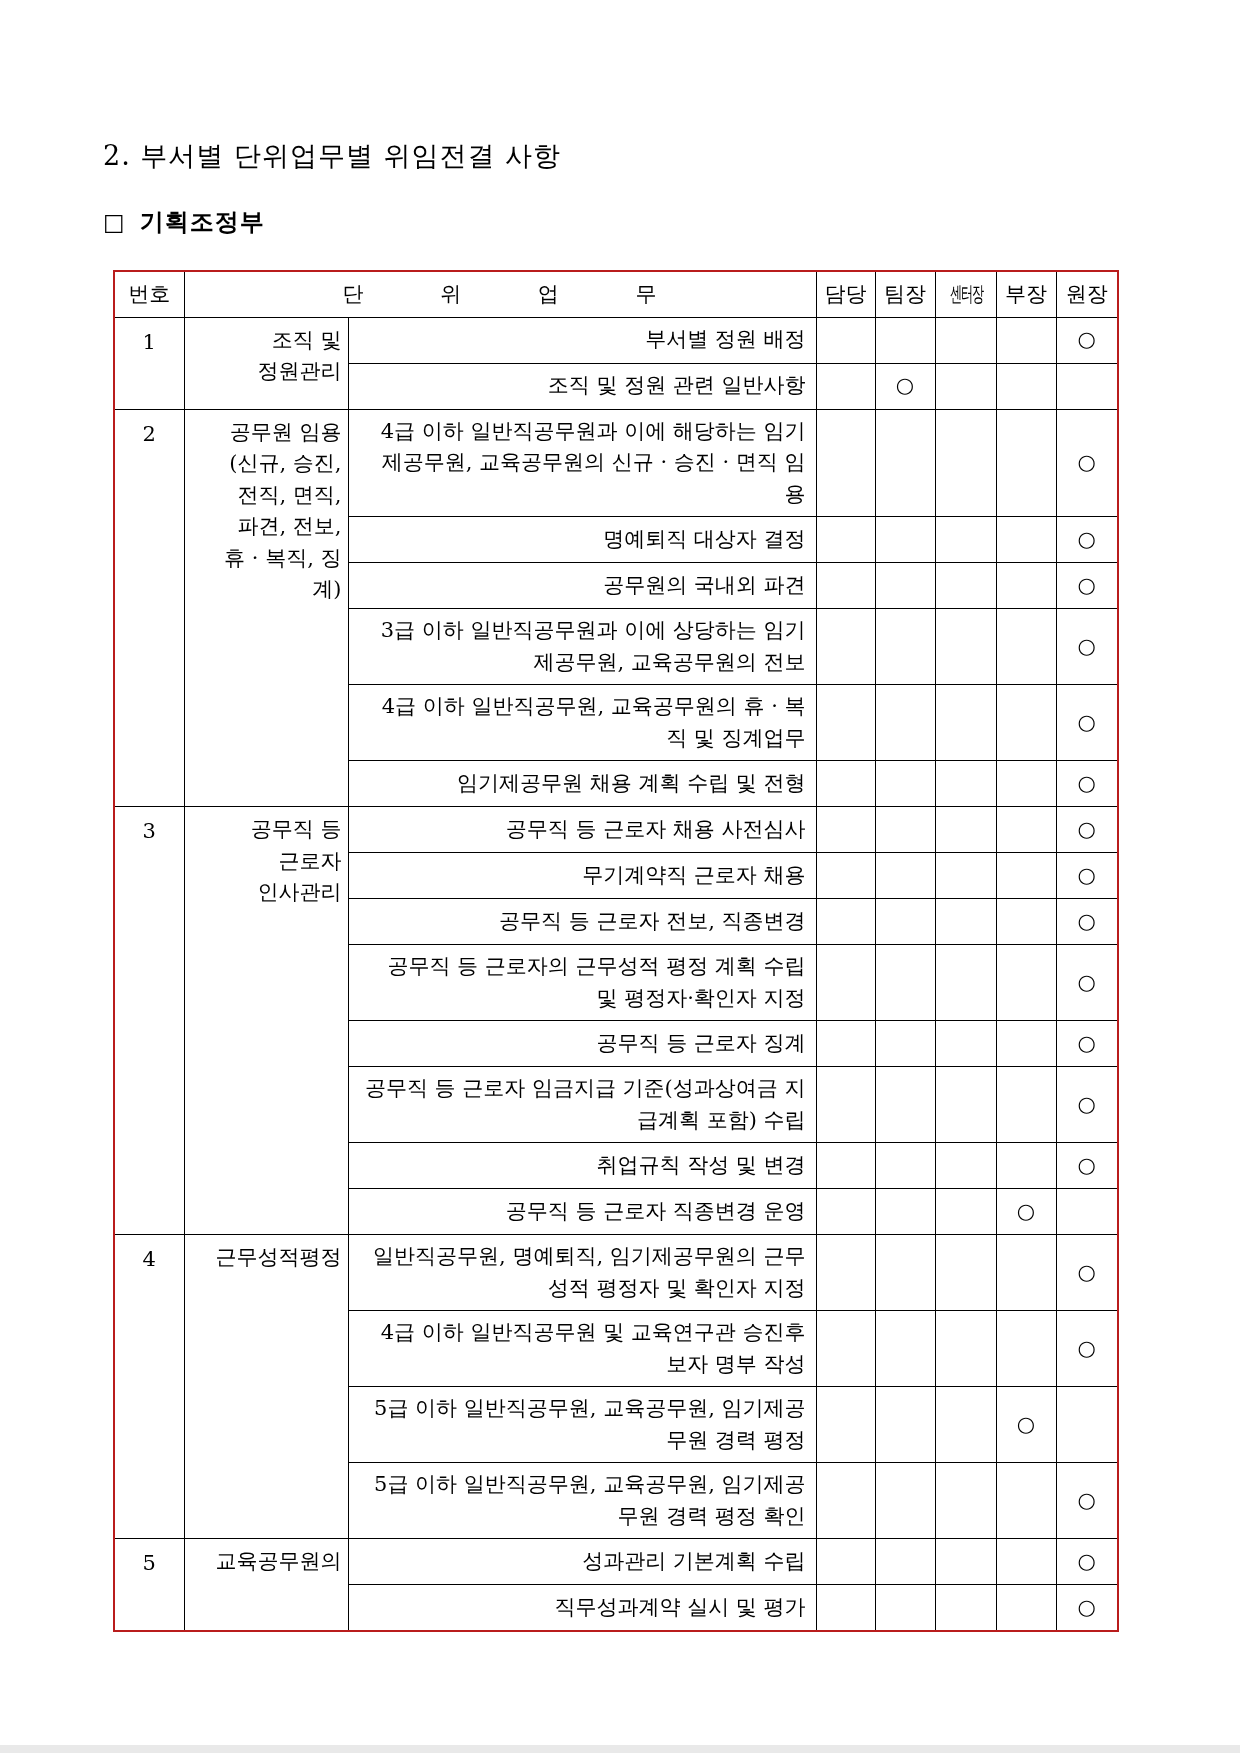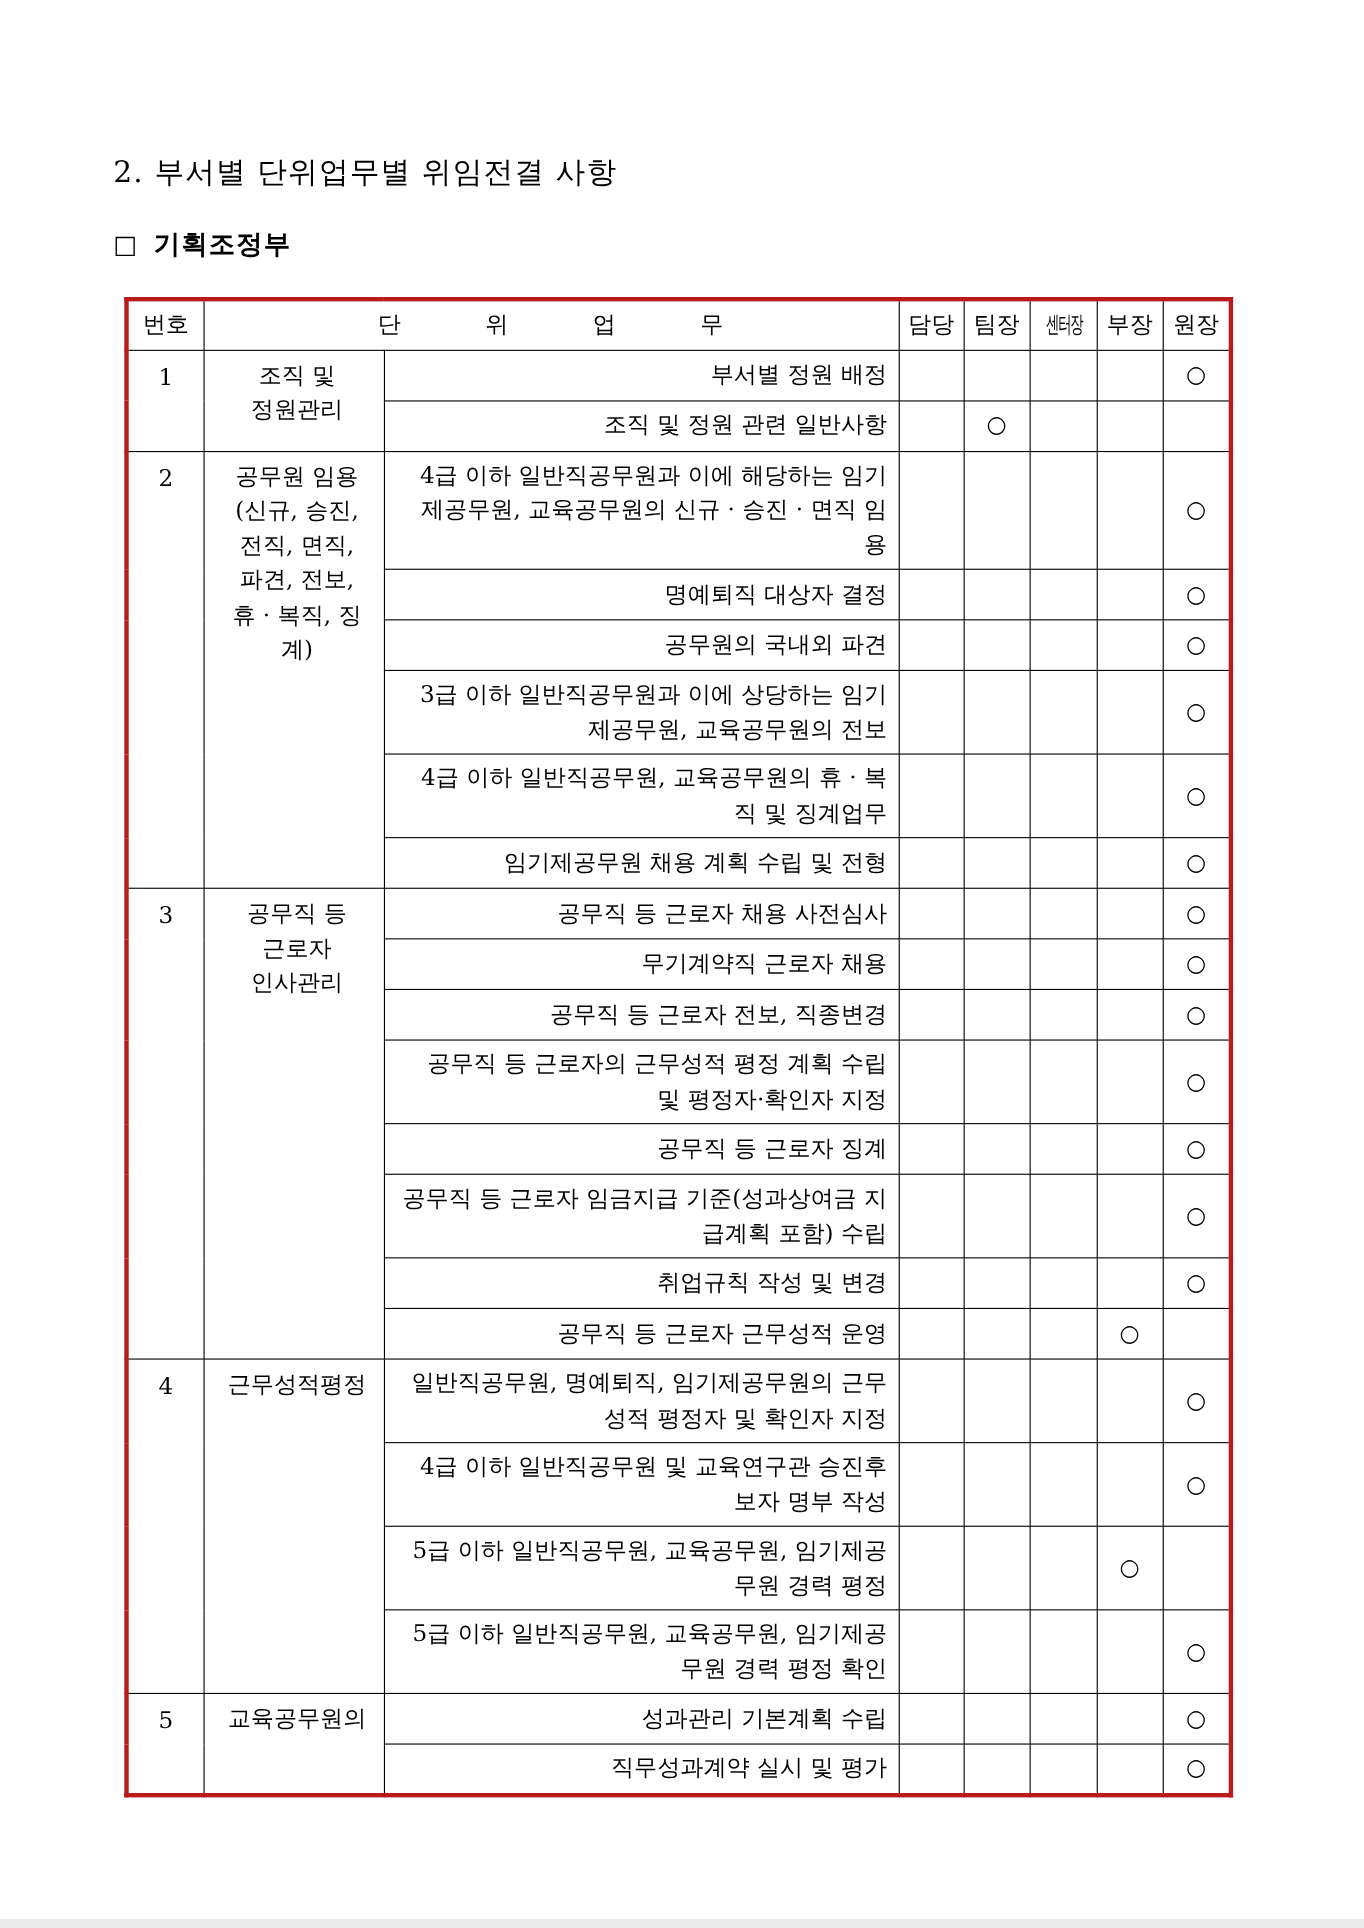--- a/index.html
+++ b/index.html
@@ -19,39 +19,39 @@
   }
   .subtitle {
     position:absolute; left:103px; top:206px;
     font-size:24px; font-weight:700; letter-spacing:1px;
     white-space:nowrap;
   }
   .subtitle .marker { margin-right:14px; font-size:23px; }
   .table-wrap { position:absolute; left:113px; top:270px; width:1006px; }
   table.delegation {
     border-collapse:collapse; width:100%; table-layout:fixed;
-    border:4px solid #b91c1c;
+    border:2px solid #b91c1c;
   }
   table.delegation th, table.delegation td {
     border:1px solid #000;
     font-size:21px; font-weight:400;
     line-height:1.5;
   }
   thead th { height:46px; text-align:center; vertical-align:middle; font-size:22px; padding:2px; overflow:hidden; }
   th.col-taskhead { word-spacing:68px; letter-spacing:1px;margin-left:19px; }
   .squeeze {
     display:inline-block;
     transform:scaleX(0.58);
     transform-origin:center center;
     letter-spacing:-2px;
     white-space:nowrap;
   }
   td { height:46px; }
   td.col-no  { text-align:center; vertical-align:top; padding-top:9px; }
-  td.col-cat { text-align:center;  vertical-align:top; padding:7px 6px 6px 12px; line-height:1.8; }
+  td.col-cat { text-align:right;  vertical-align:top; padding:7px 6px 6px 12px; line-height:1.8; }
   td.col-task{ text-align:right;  vertical-align:middle; padding:6px 10px 6px 13px; }
   td.col-appr{ text-align:center; vertical-align:middle; font-size:19px; padding:0; }
 </style>
 </head>
 <body>
 
 <div class="page">
 
   <div class="title">2. 부서별 단위업무별 위임전결 사항</div>
 
@@ -203,21 +203,21 @@
           </tr>
           <tr>
             <td class="col-task">취업규칙 작성 및 변경</td>
             <td class="col-appr"></td>
             <td class="col-appr"></td>
             <td class="col-appr"></td>
             <td class="col-appr"></td>
             <td class="col-appr">○</td>
           </tr>
           <tr>
-            <td class="col-task">공무직 등 근로자 근무성적 운영</td>
+            <td class="col-task">공무직 등 근로자 직종변경 운영</td>
             <td class="col-appr"></td>
             <td class="col-appr"></td>
             <td class="col-appr"></td>
             <td class="col-appr">○</td>
             <td class="col-appr"></td>
           </tr>
           <tr>
             <td class="col-no" rowspan="4">4</td>
             <td class="col-cat" rowspan="4">근무성적평정</td>
             <td class="col-task">일반직공무원, 명예퇴직, 임기제공무원의 근무성적 평정자 및 확인자 지정</td>

